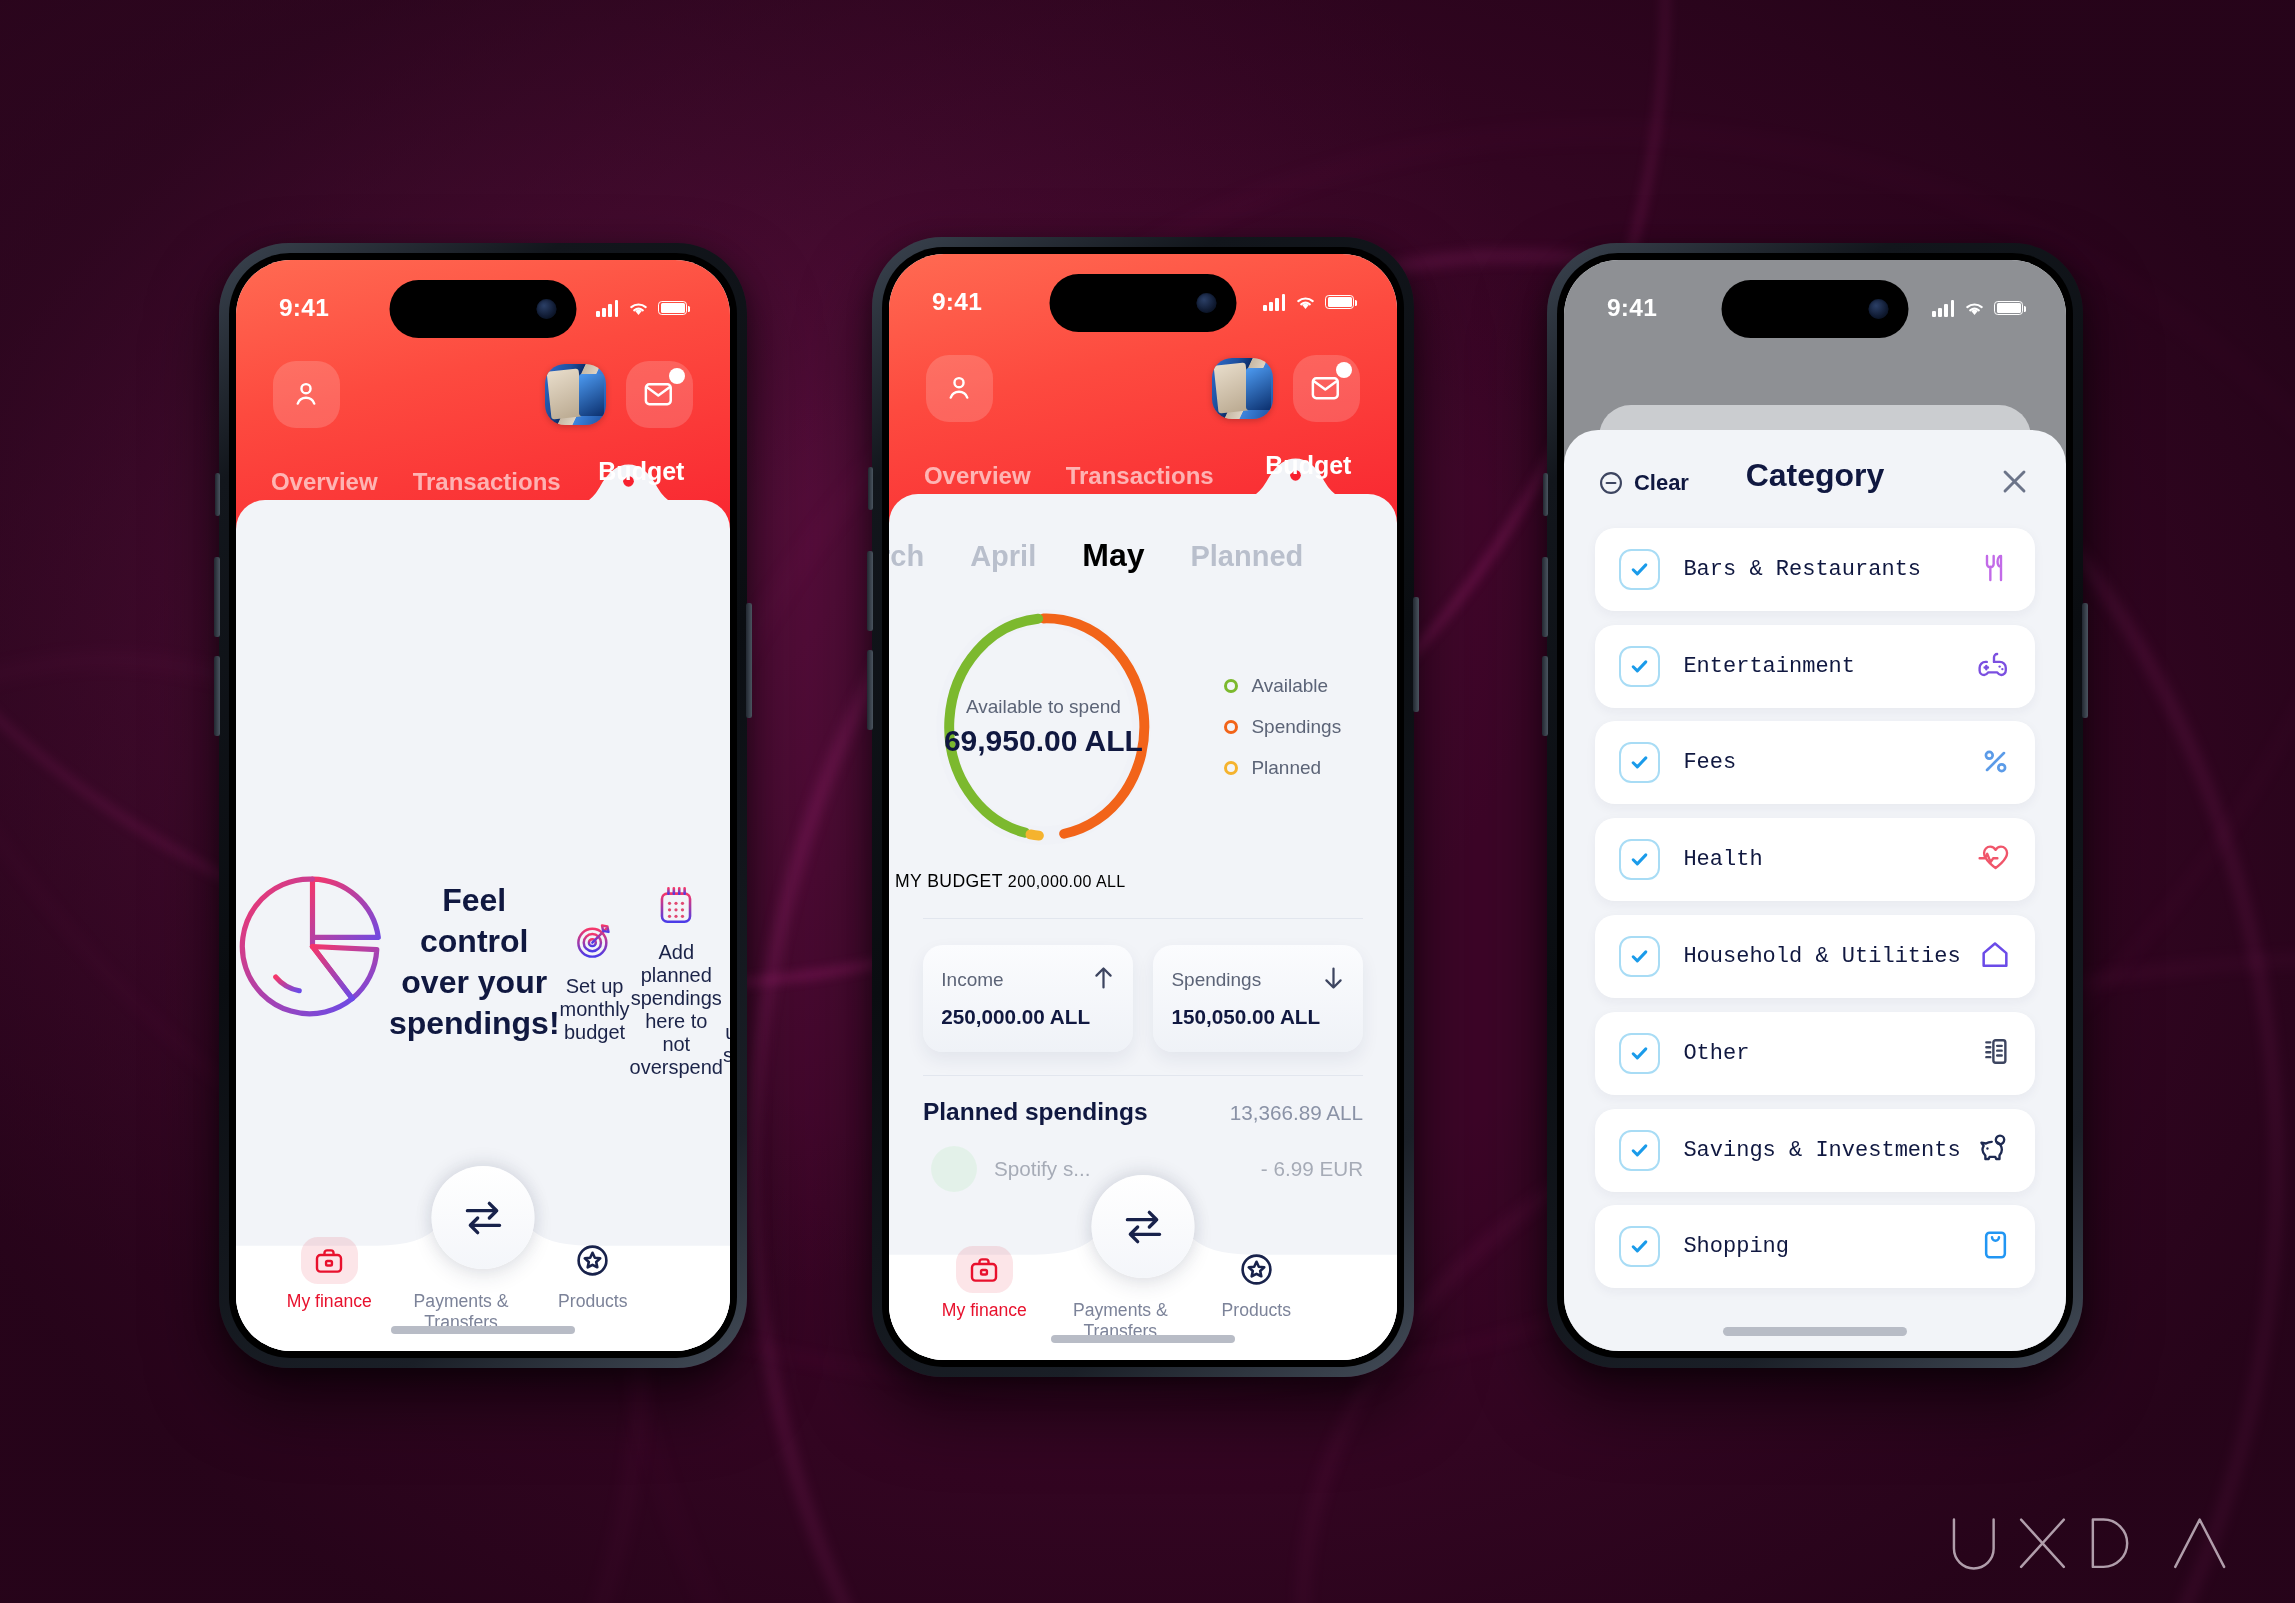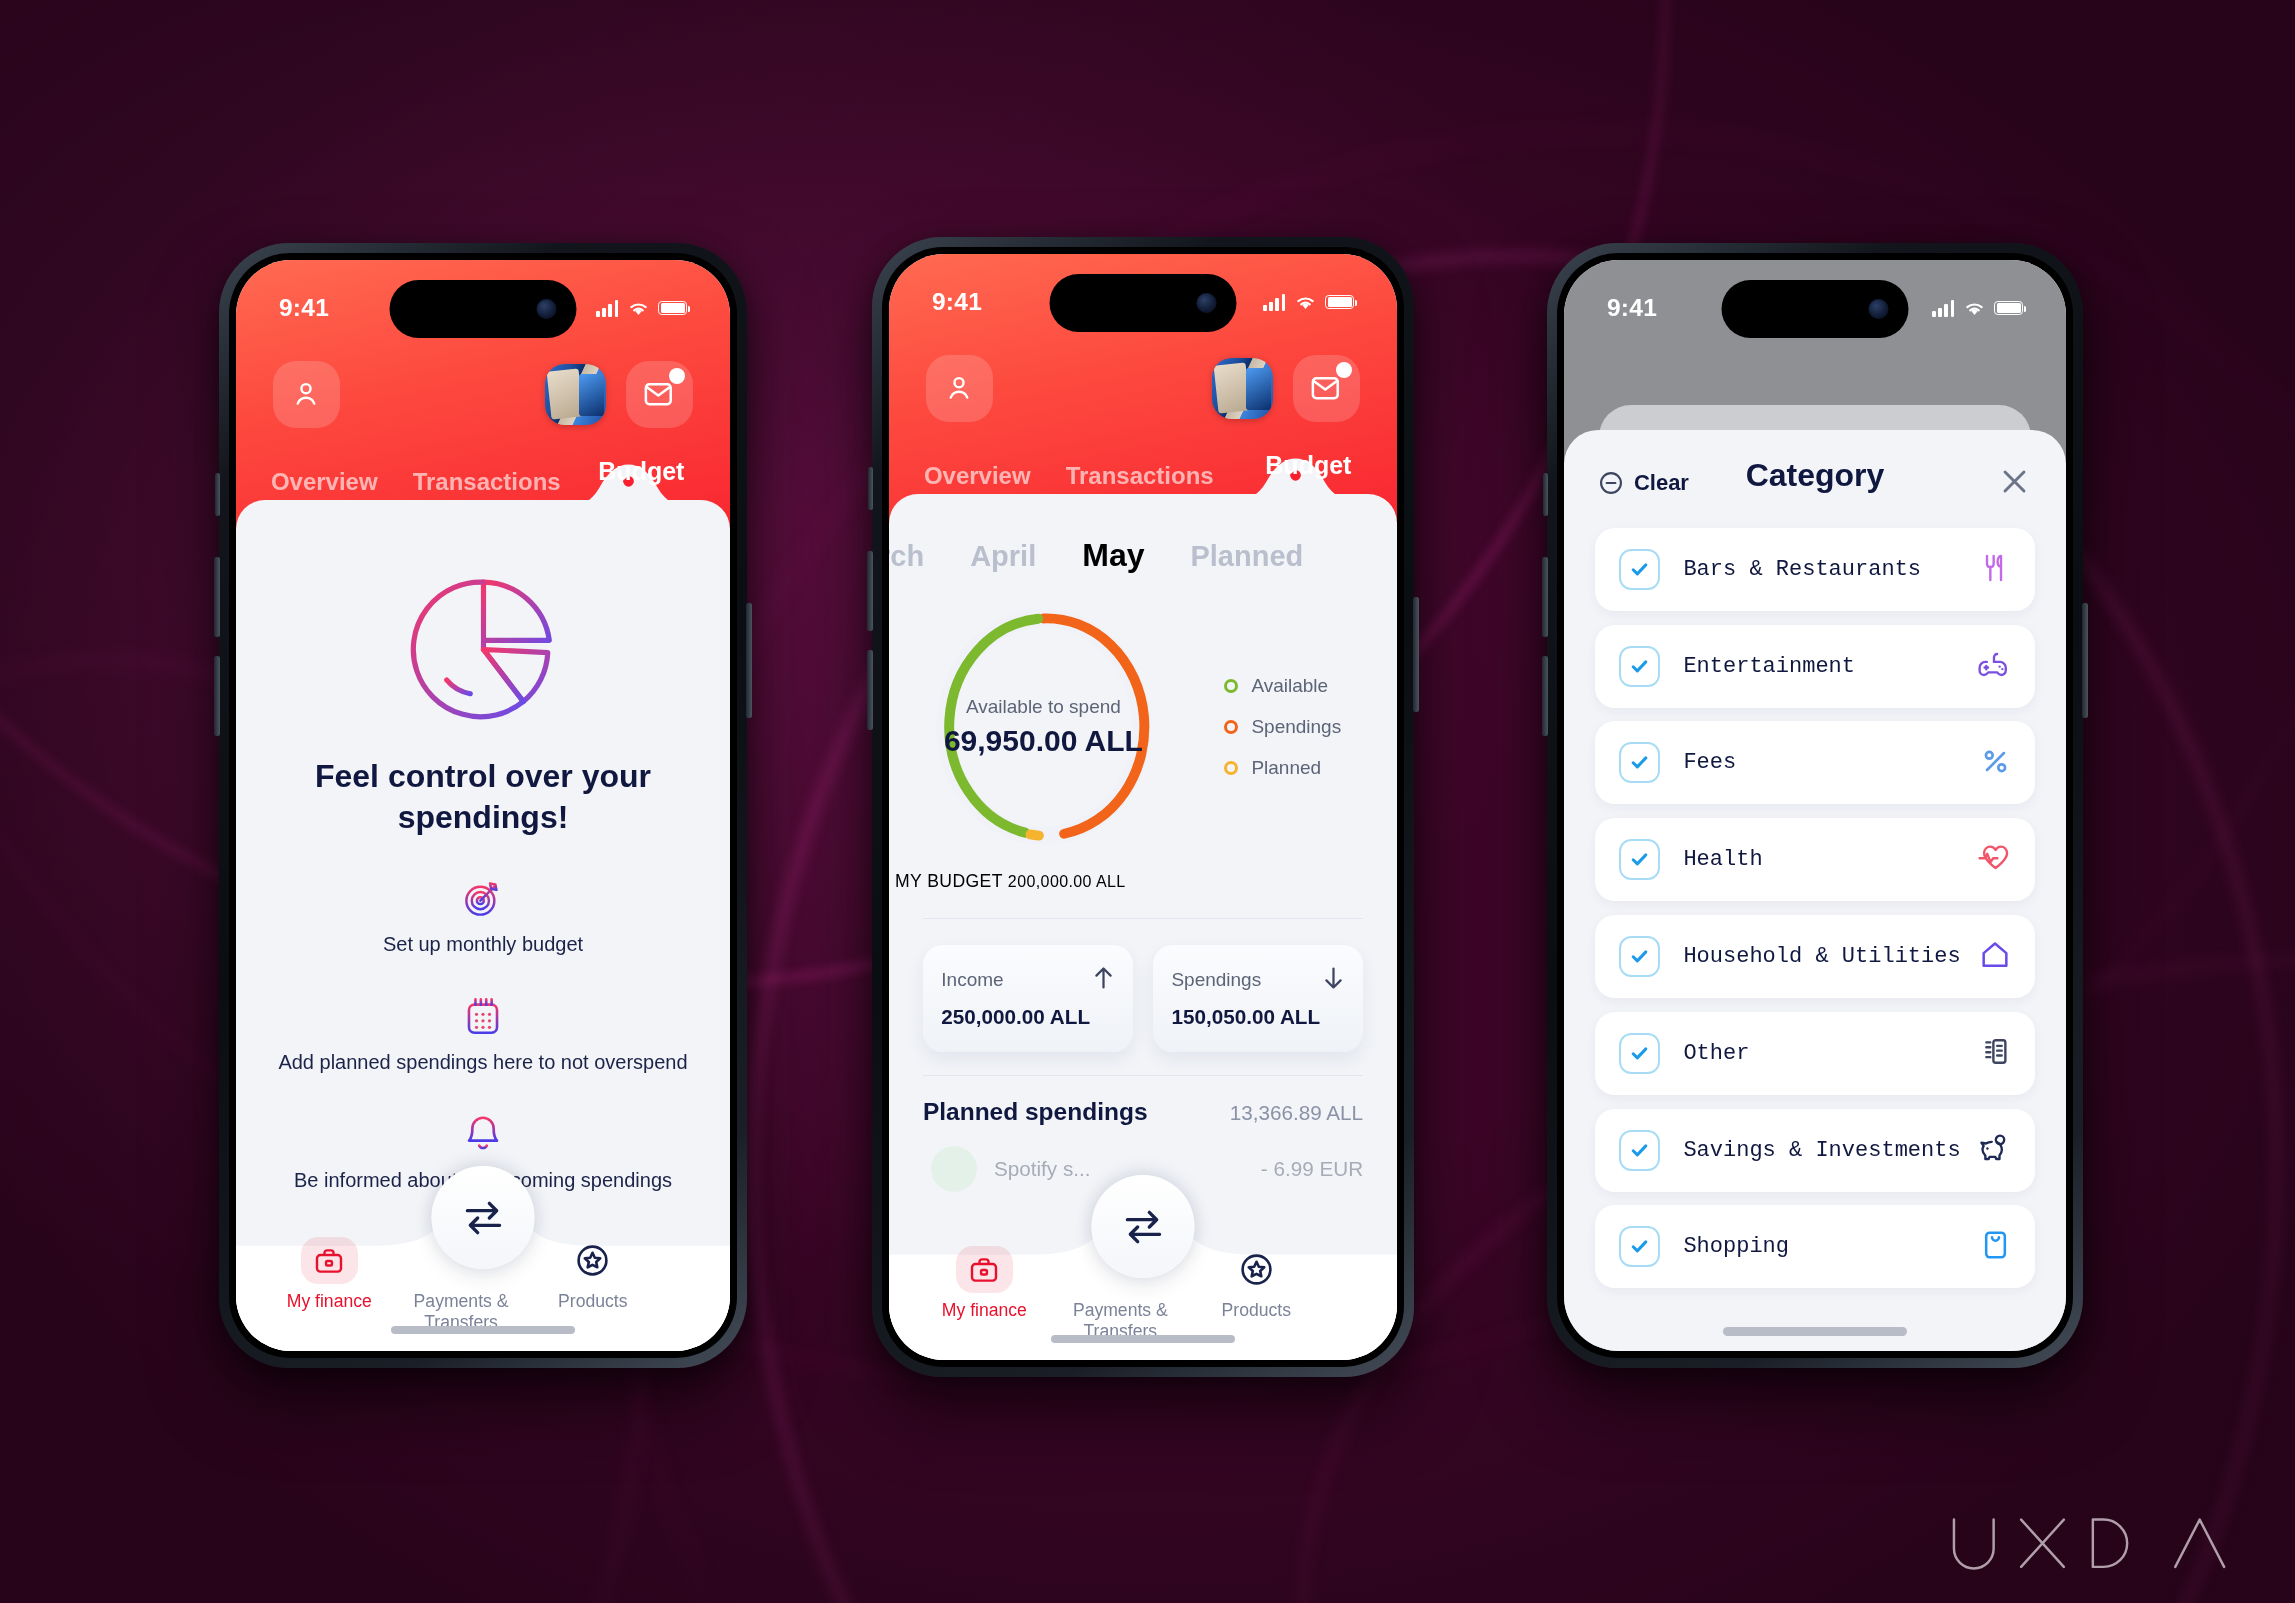--- a/index.html
+++ b/index.html
@@ -238,21 +238,21 @@
     top: 200px; right: 34px;
     width: 135px; height: 61px;
     pointer-events: none;
   }
   .bump svg { display:block; }
 
   
   .p1-body {
     position: absolute; left:0; right:0; top: 240px; bottom: 0;
     z-index: 5;
-    display: flex; flex-direction: column; align-items: center;
+    display: flex; flex-direction: row; align-items: center;
     padding-top: 73px;
   }
   .pie-art { margin-bottom: 27.5px; }
   .p1-title {
     text-align: center;
     color: #101840;
     font-size: 32px; font-weight: 700;
     line-height: 1.28;
     max-width: 398px;
   }

